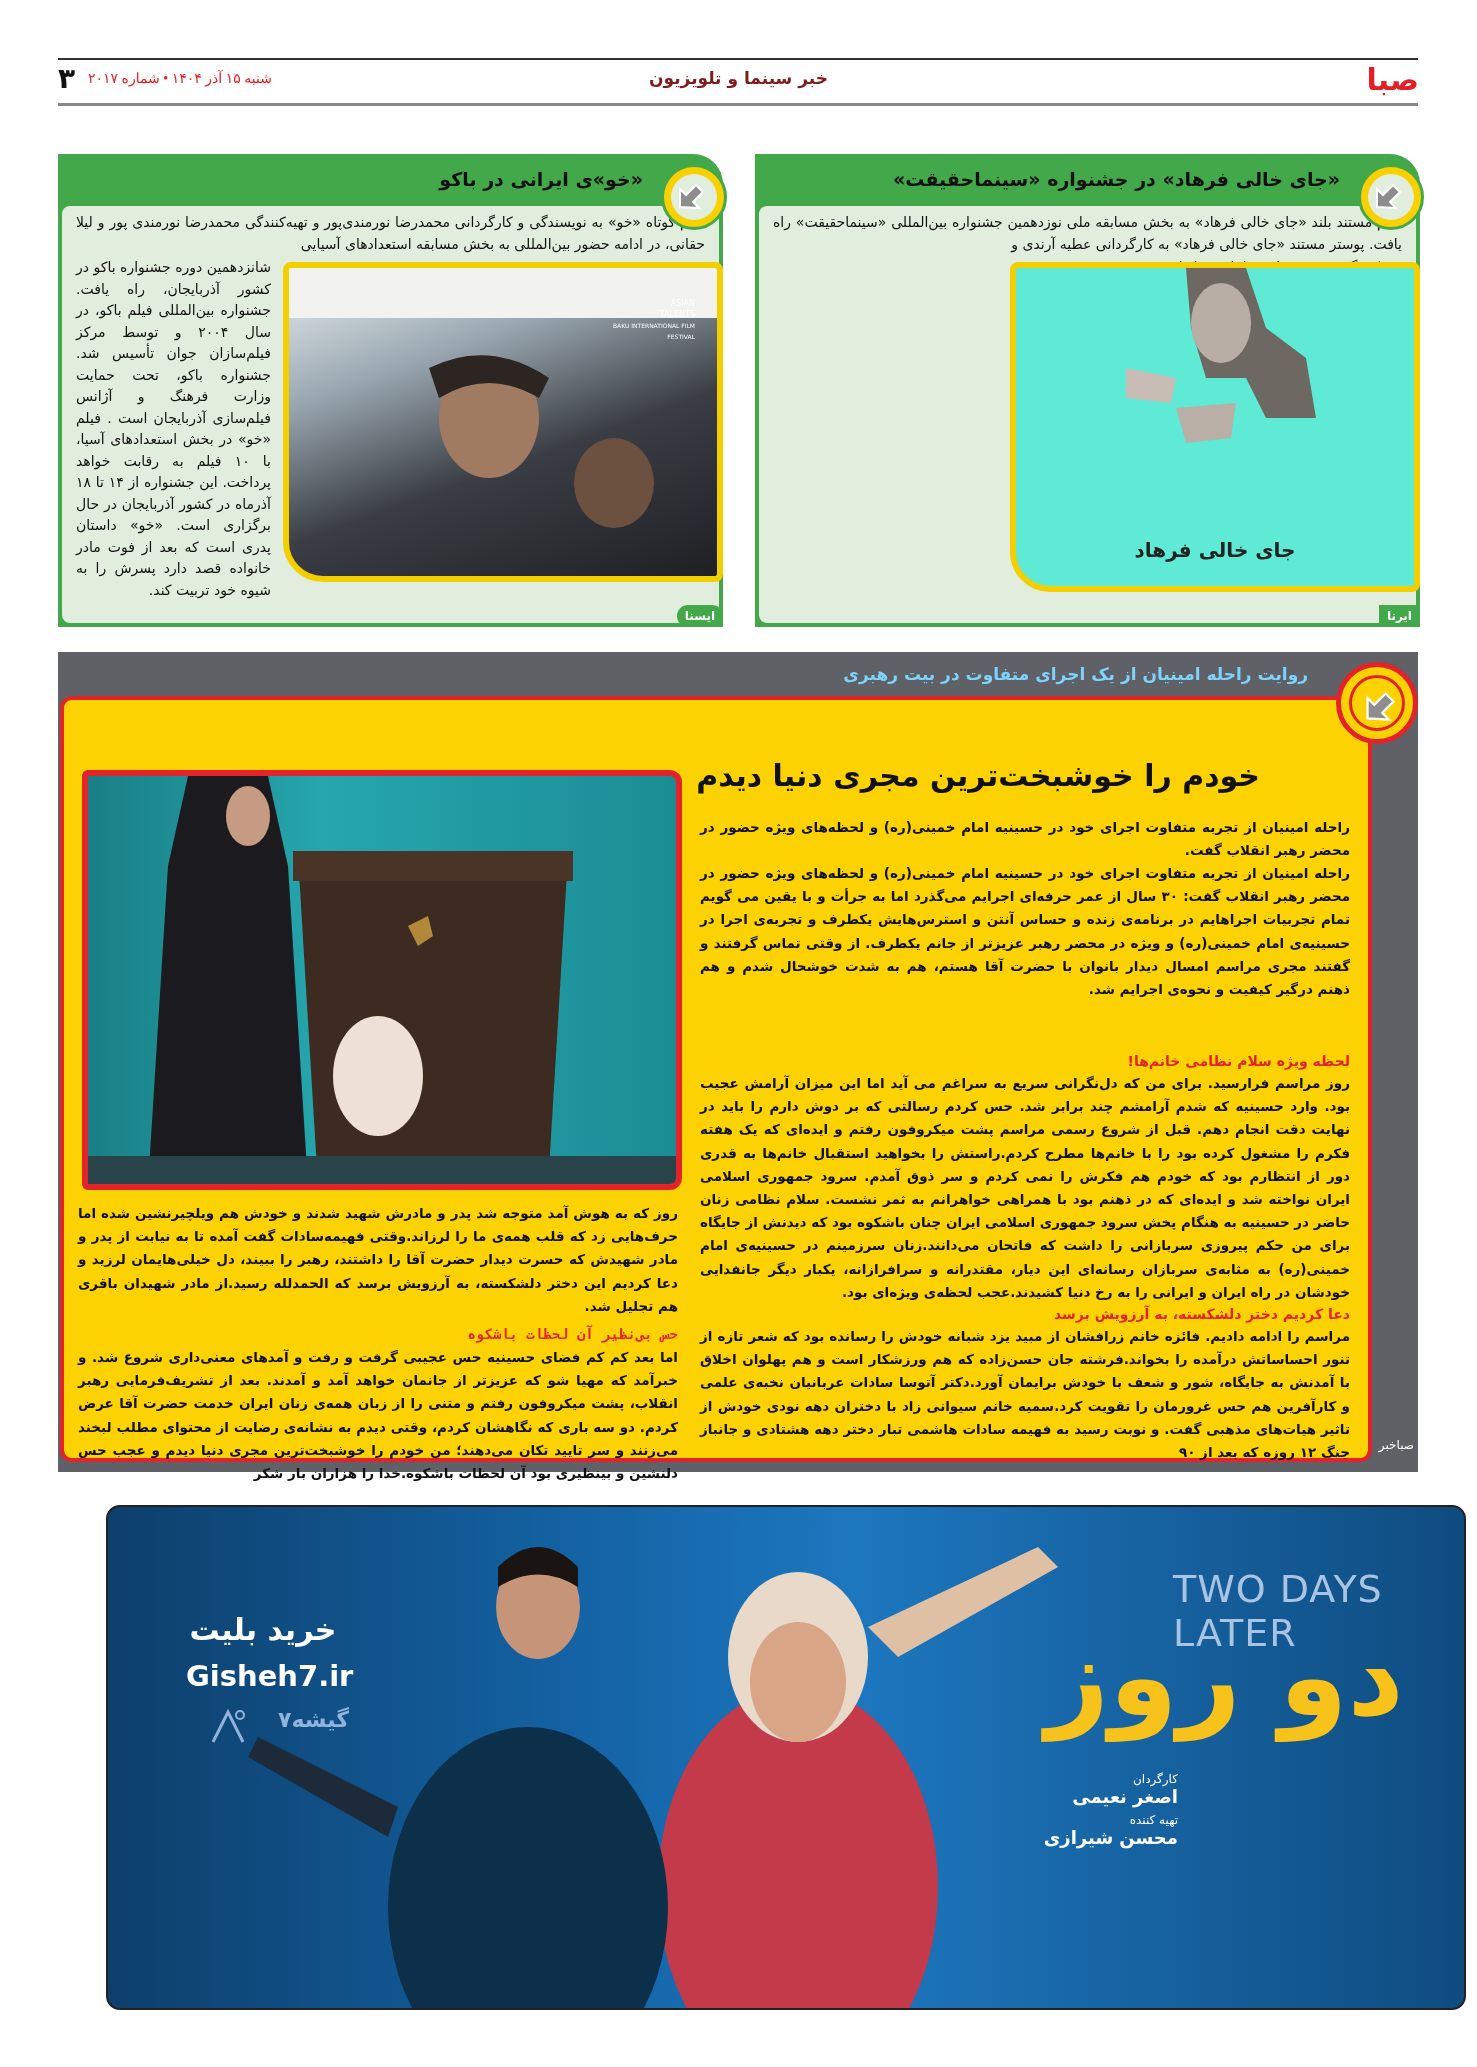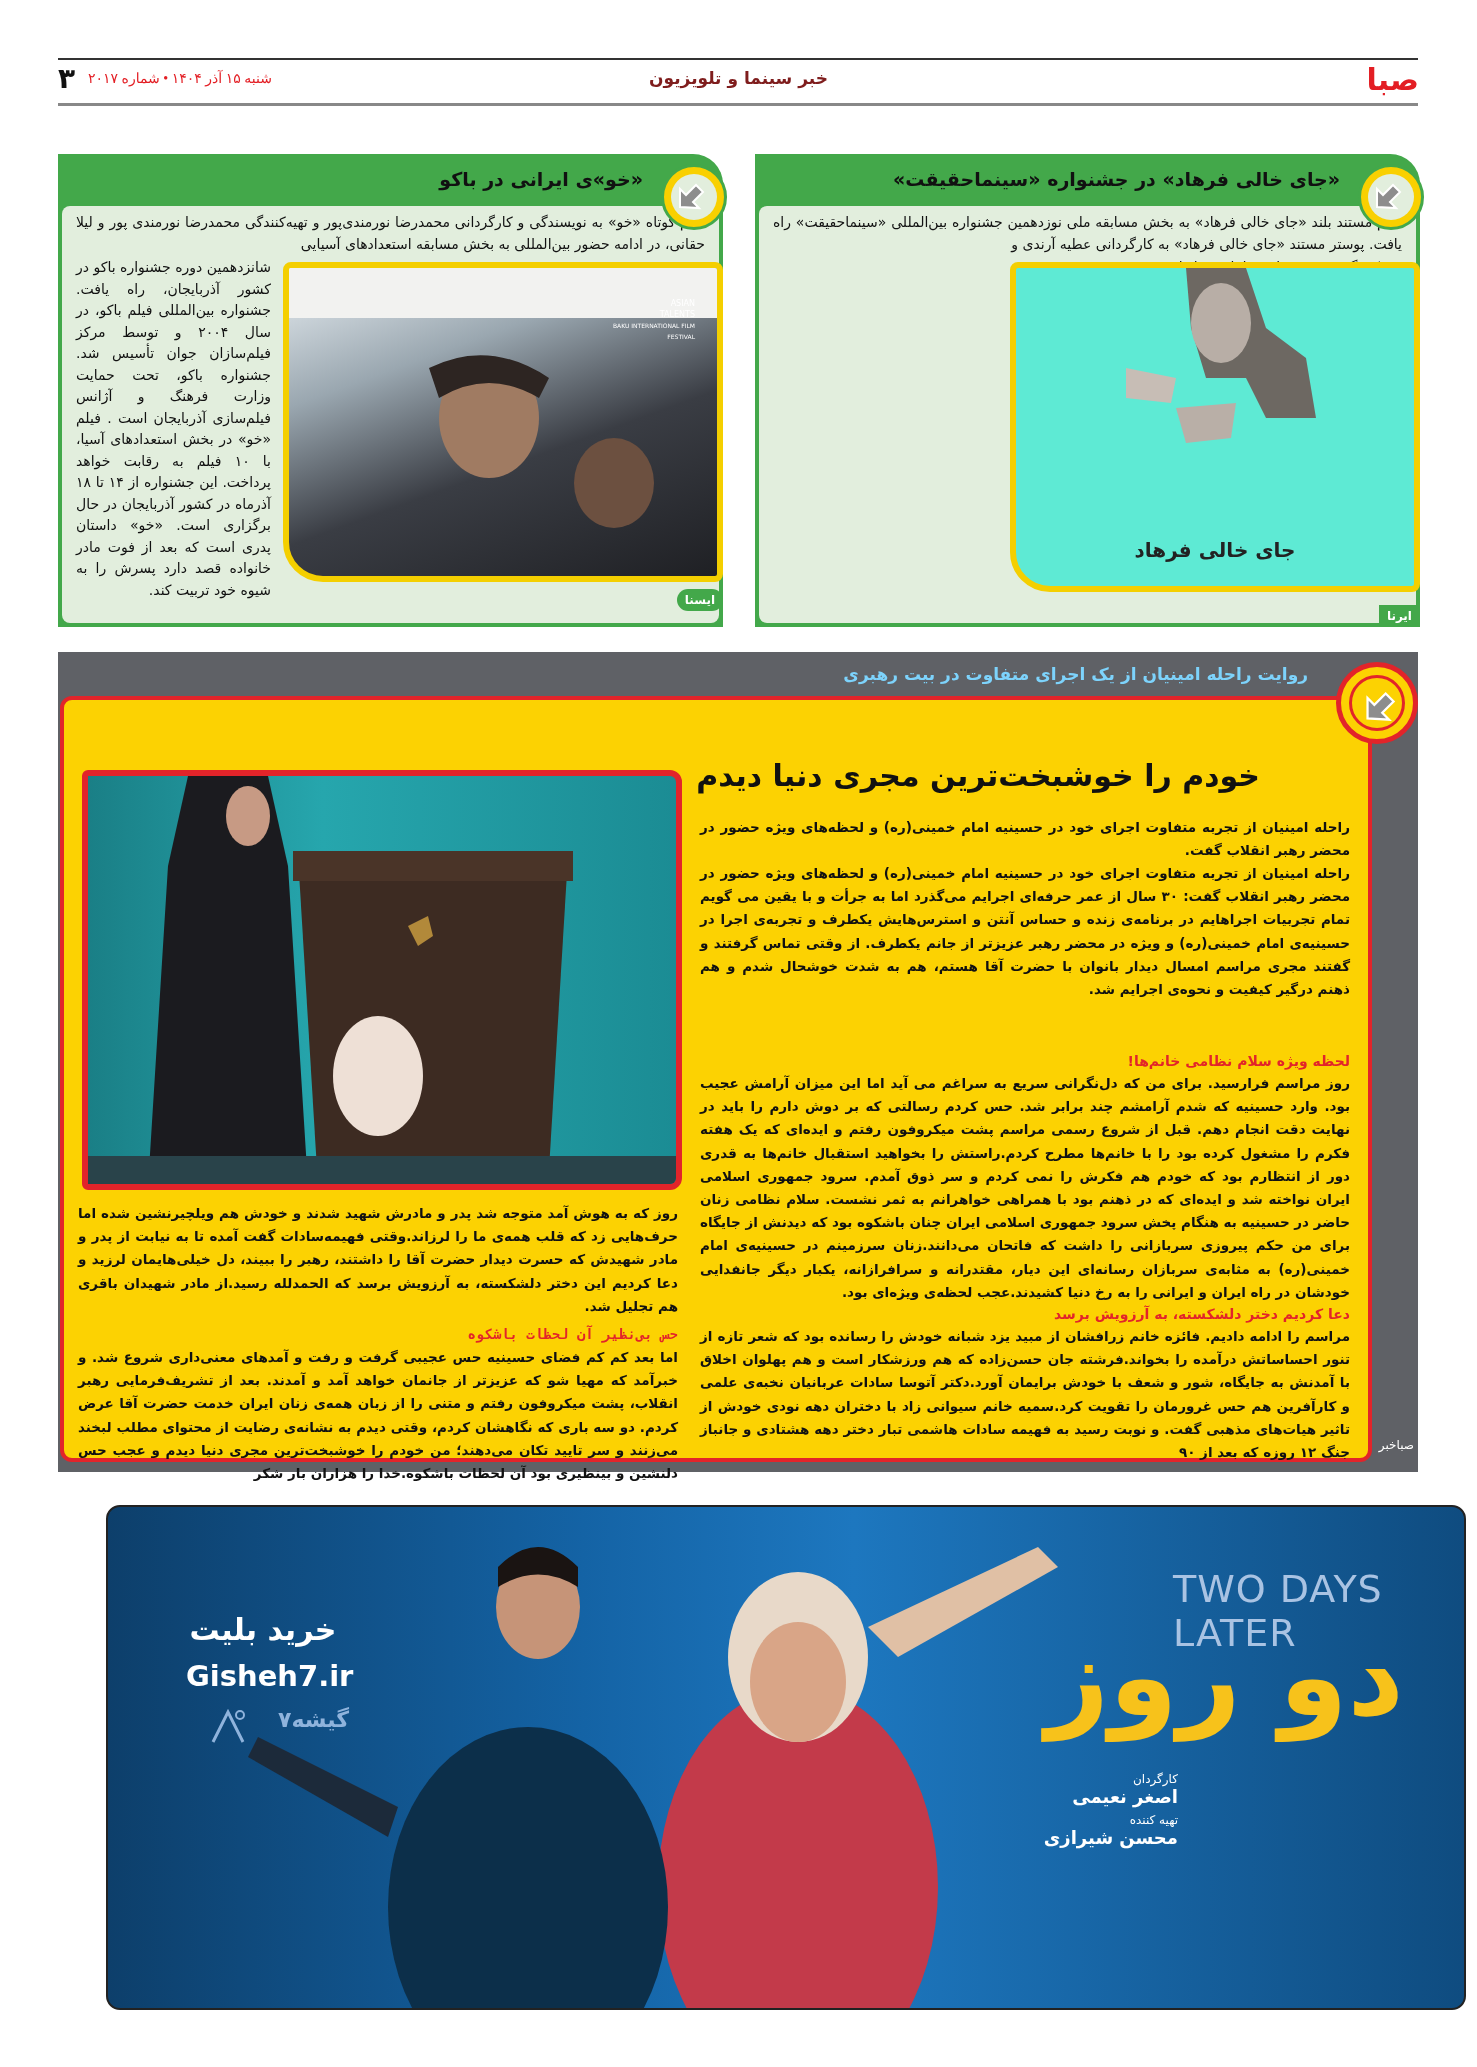--- a/index.html
+++ b/index.html
@@ -82,21 +82,21 @@
         <ellipse cx="325" cy="215" rx="40" ry="45" fill="#6c5040"></ellipse>
         <path d="M140 100 Q200 70 260 110 L250 130 Q200 100 150 130 Z" fill="#2d2522"></path>
       </svg>
       <div style="position:absolute;right:22px;top:30px;width:90px;text-align:right;color:#fff;font-size:8px;line-height:11px;">
         <div>ASIAN</div>
         <div>TALENTS</div>
         <div style="font-size:6px;">BAKU INTERNATIONAL FILM FESTIVAL</div>
       </div>
     </div>
   </div>
-  <div class="src-tag" style="right:0;bottom:16px;border-radius:11px;">ایسنا</div>
+  <div class="src-tag" style="right:0;bottom:0;border-radius:11px;">ایسنا</div>
   <div class="badge" style="right:-4px;top:10px;">
     <div class="bin"></div>
     <svg class="arrow" viewBox="0 0 30 30">
         <path d="M4 26 L4 8 L10 14 L20 4 L27 11 L17 21 L23 27 Z" fill="#8d8d8d" stroke="#fff" stroke-width="2"></path>
       </svg>
   </div>
 </div>
 
 <div class="abs main-wrap">
   <div class="kicker">روایت راحله امینیان از یک اجرای متفاوت در بیت رهبری</div>

